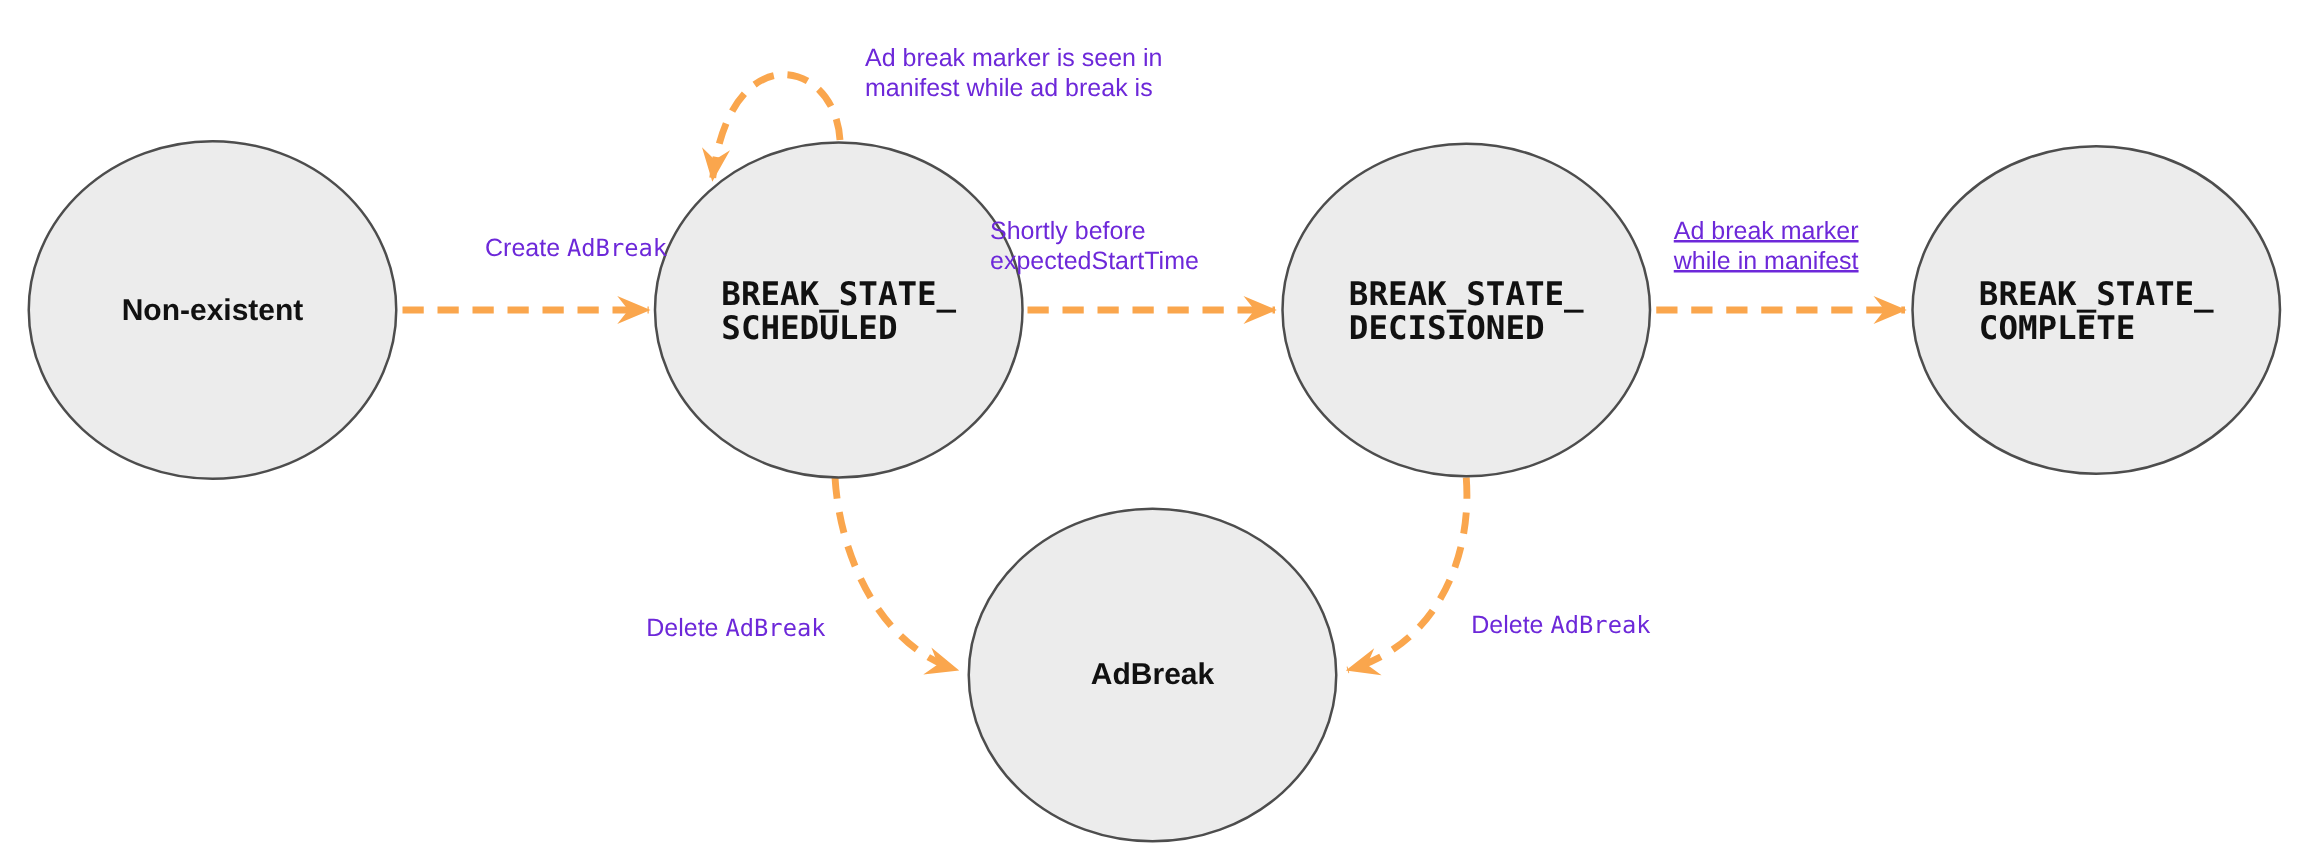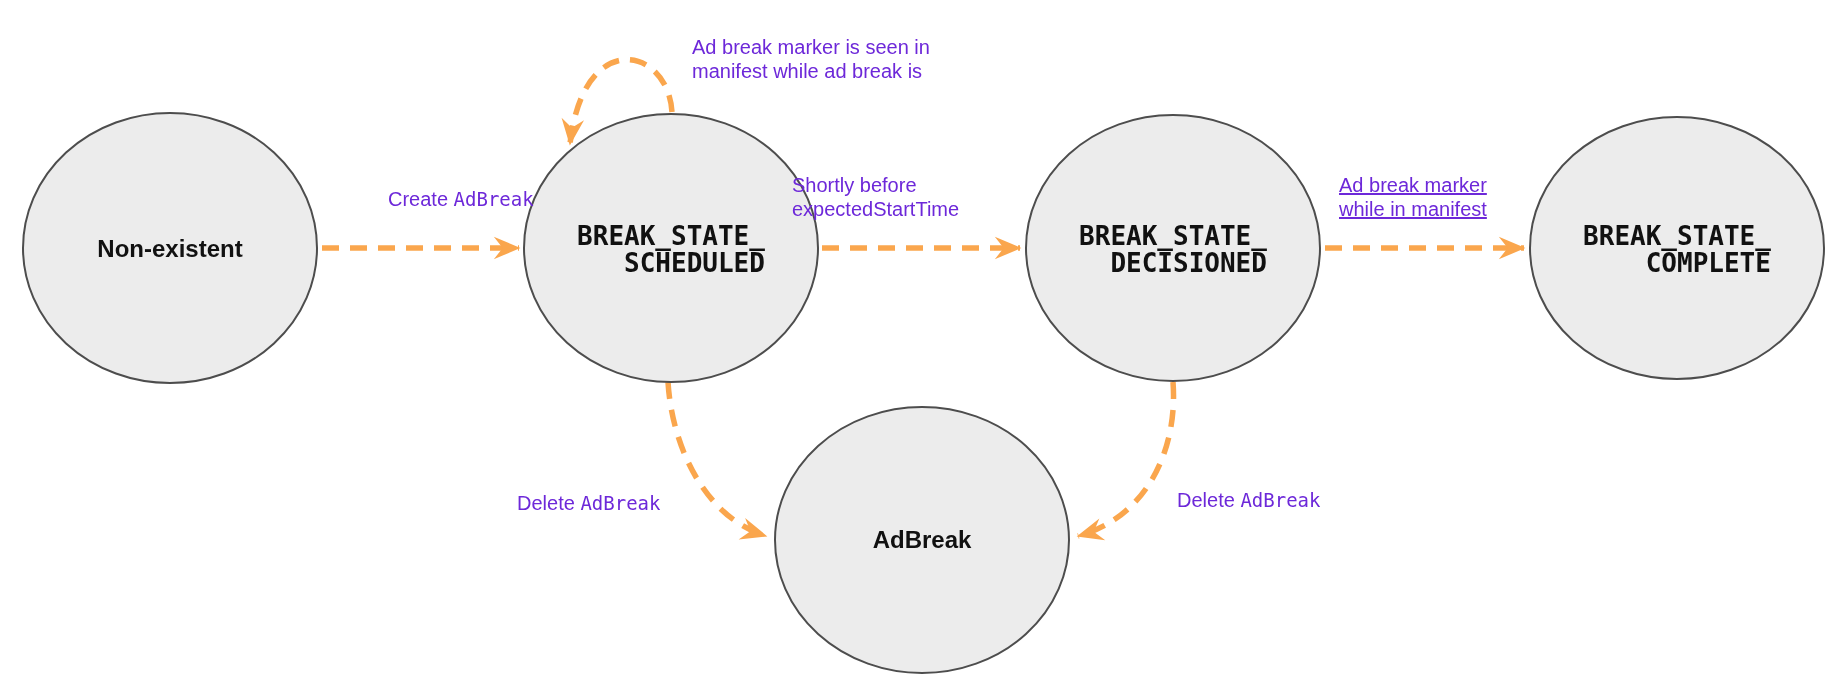--- a/index.html
+++ b/index.html
@@ -24,21 +24,21 @@
   .state-ellipse {
     fill: #ECECEC;
     stroke: #4D4D4D;
     stroke-width: 2;
   }
 
   .label { position: absolute; }
 
   .node-label {
     transform: translate(-50%, -50%);
-    text-align: right;
+    text-align: left;
     font-weight: bold;
     font-size: 24px;
     line-height: 26px;
     color: #111111;
     white-space: nowrap;
   }
   .node-label.mono-label {
     font-family: "DejaVu Sans Mono", monospace;
     font-size: 26px;
     line-height: 27px;

